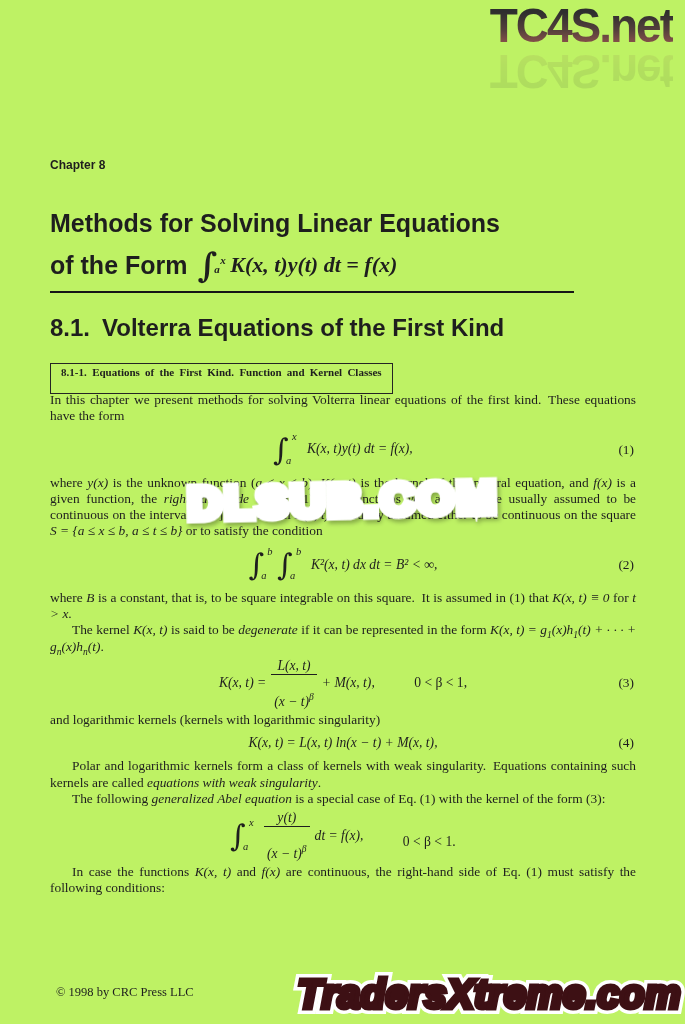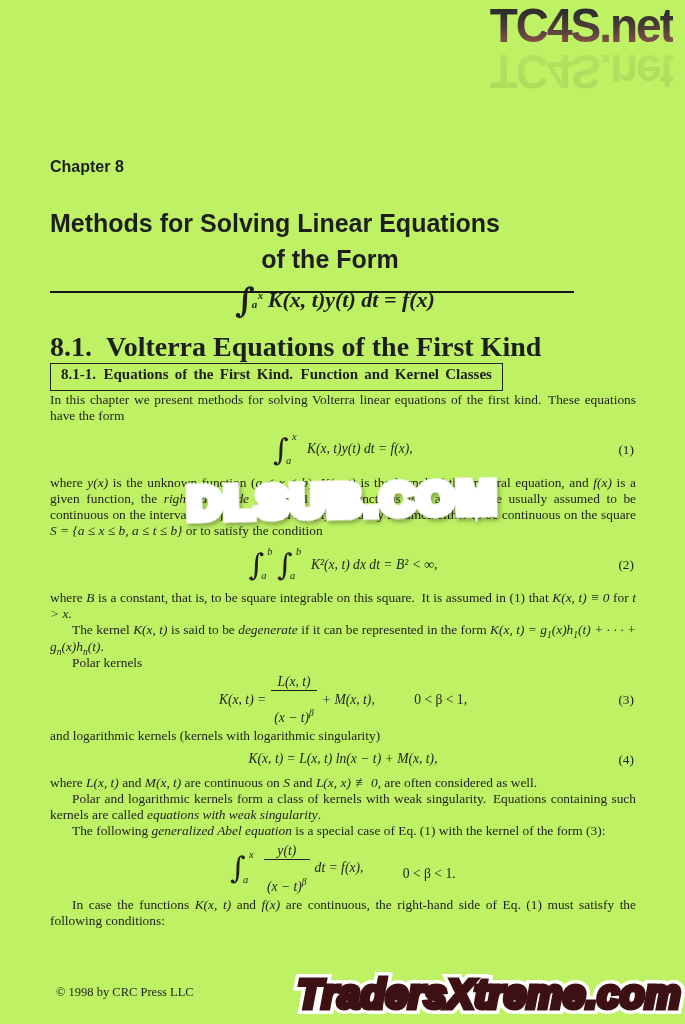--- a/index.html
+++ b/index.html
@@ -11,31 +11,31 @@
   .tc4s{font-family:"Liberation Sans",sans-serif;font-weight:bold;font-size:46px;
         letter-spacing:-2px;transform:scaleY(1.04);display:inline-block;color:#4a403e;}
   @supports (-webkit-background-clip:text){
     .tc4s{background:linear-gradient(to bottom,#2e2e2e 25%,#55403c 60%,#95564e 92%);
           -webkit-background-clip:text;background-clip:text;color:transparent;}
   }
   .tc4s-reflect{display:block;transform:scaleY(-1.04);opacity:.10;margin-top:-14px;}
 
   
   .chapter-label{position:absolute;left:50px;top:158px;
-        font-family:"Liberation Sans",sans-serif;font-weight:bold;font-size:16px;}
+        font-family:"Liberation Sans",sans-serif;font-weight:bold;font-size:12px;}
   .chapter-title{position:absolute;left:50px;top:205px;width:560px;
         font-family:"Liberation Sans",sans-serif;font-weight:bold;font-size:25px;line-height:36px;}
-  .title-line2{display:flex;align-items:center;height:48px;flex-direction:column;}
+  .title-line2{display:flex;align-items:center;height:48px;}
   .title-math{font-family:"Liberation Serif",serif;font-style:italic;font-weight:bold;
         font-size:22px;display:inline-flex;align-items:center;margin-left:10px;}
   .title-rule{position:absolute;left:50px;top:291px;width:524px;height:2px;background:#161616;}
-  .section-heading{position:absolute;left:50px;top:331px;
-        font-family:Liberation Serif, serif;font-weight:bold;font-size:28px;}
+  .section-heading{position:absolute;left:50px;top:314px;
+        font-family:Liberation Sans, sans-serif;font-weight:bold;font-size:24px;}
   .subsection-box{position:absolute;left:50px;top:363px;border:1.4px solid #242424;
-        padding:2px 10px 7px;font-weight:bold;font-size:15px;word-spacing:2.5px;}
+        padding:2px 10px 15px;font-weight:bold;font-size:11px;word-spacing:2.5px;}
 
   
   .body-flow{position:absolute;left:50px;top:392px;width:586px;
         font-size:13.4px;line-height:16.3px;text-align:justify;}
   .body-flow p{margin:0;}
   .indent{text-indent:22px;}
   .it{font-style:italic;}
   sub{font-size:9.5px;line-height:0;font-style:italic;}
   sup.exp{font-size:9.5px;line-height:0;font-style:italic;}
 
@@ -165,21 +165,20 @@
               </span>
             </span>
           <span>K²(x, t) dx dt = B² &lt; ∞,</span>
         </span>
       </div>
       <span class="eq-number">(2)</span>
     </div>
 
     <p><span>where </span><span class="it">B</span><span> is a constant, that is, to be square integrable on this square. It is assumed in (1) that </span><span class="it">K(x, t) ≡ 0</span><span> for </span><span class="it">t &gt; x</span><span>.</span></p>
     <p class="indent"><span>The kernel </span><span class="it">K(x, t)</span><span> is said to be </span><span class="it">degenerate</span><span> if it can be represented in the form </span><span class="it">K(x, t) = g</span><sub>1</sub><span class="it">(x)h</span><sub>1</sub><span class="it">(t) + · · · + g</span><sub class="it">n</sub><span class="it">(x)h</span><sub class="it">n</sub><span class="it">(t)</span><span>.</span></p>
-    <p class="indent"><span>Polar kernels</span></p>
 
     <div class="eq-row">
       <div class="eq-center">
         <span class="eq-inline">
           <span>K(x, t) =</span>
           <span class="frac">
             <span class="num">L(x, t)</span>
             <span class="den"><span>(x − t)</span><sup class="exp">β</sup></span>
           </span>
           <span>+ M(x, t),</span>
@@ -191,21 +190,20 @@
 
     <p><span>and logarithmic kernels (kernels with logarithmic singularity)</span></p>
 
     <div class="eq-row short">
       <div class="eq-center">
         <span>K(x, t) = L(x, t) ln(x − t) + M(x, t),</span>
       </div>
       <span class="eq-number">(4)</span>
     </div>
 
-    <p><span>where </span><span class="it">L(x, t)</span><span> and </span><span class="it">M(x, t)</span><span> are continuous on </span><span class="it">S</span><span> and </span><span class="it">L(x, x) ≢ 0</span><span>, are often considered as well.</span></p>
     <p class="indent"><span>Polar and logarithmic kernels form a class of kernels with weak singularity. Equations containing such kernels are called </span><span class="it">equations with weak singularity</span><span>.</span></p>
     <p class="indent"><span>The following </span><span class="it">generalized Abel equation</span><span> is a special case of Eq. (1) with the kernel of the form (3):</span></p>
 
     <div class="eq-row">
       <div class="eq-center">
         <span class="eq-inline">
           <span class="integral">
               <span class="int-sign">∫</span>
               <span class="int-limits">
                 <span class="lim-sup">x</span>

